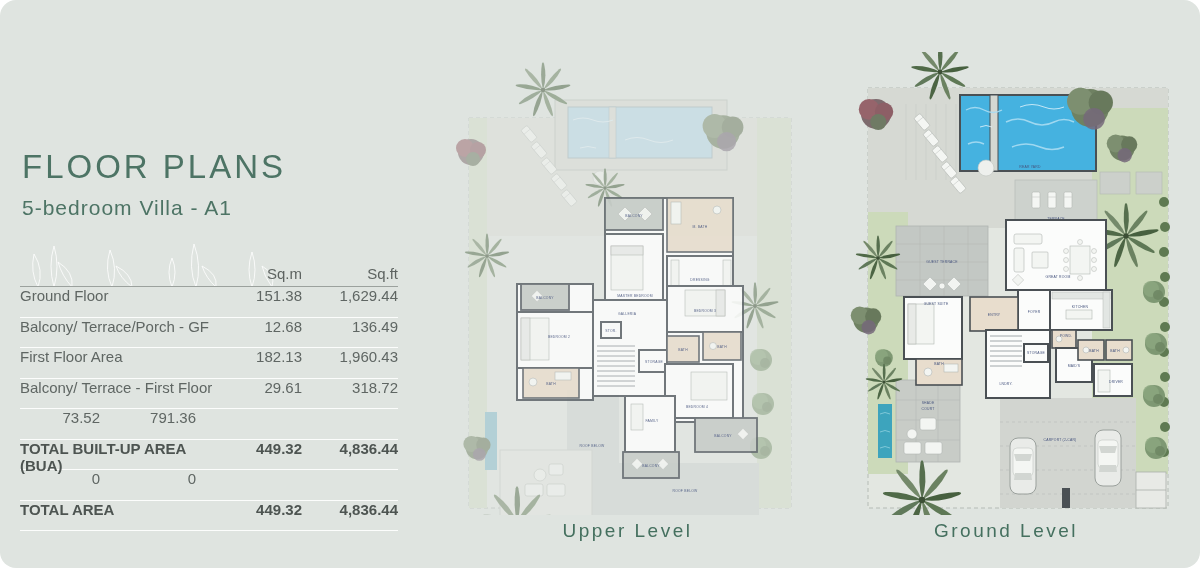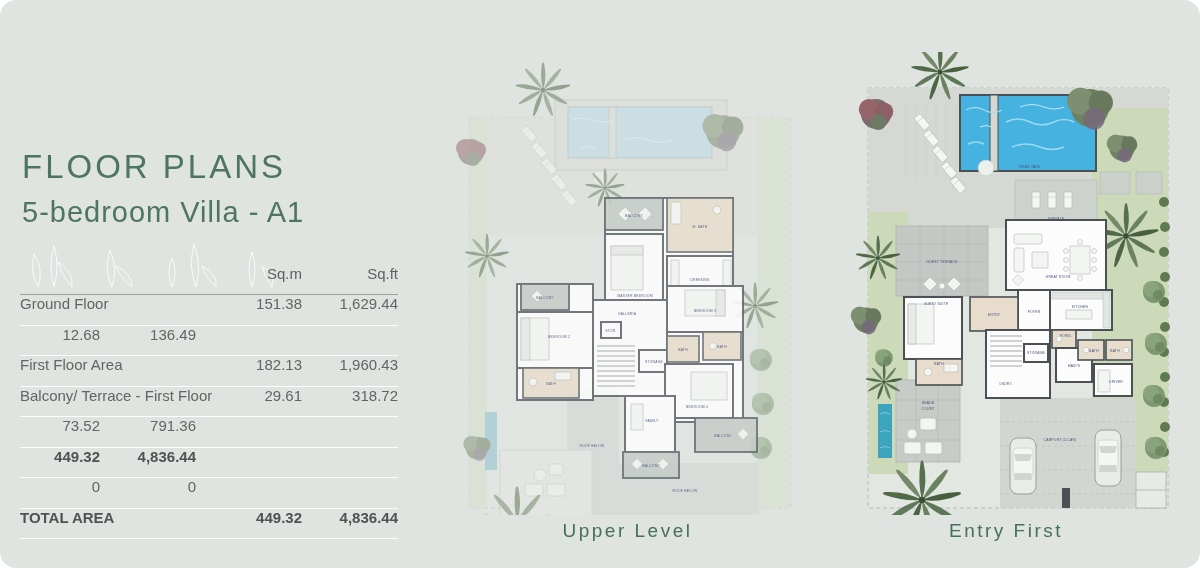--- a/index.html
+++ b/index.html
@@ -2,24 +2,24 @@
 <html><head>
 <meta charset="utf-8">
 <style>
   html,body{margin:0;padding:0;}
   body{font-family:"Liberation Sans",sans-serif;}
   .page{position:relative;width:1200px;height:568px;background:#dfe4e0;overflow:hidden;border-radius:16px;}
 
   
   .panel{position:absolute;left:20px;top:0;width:378px;}
   .title{position:absolute;left:2px;top:148px;font-size:33px;letter-spacing:3px;color:#4d7465;font-weight:500;}
-  .subtitle{position:absolute;left:2px;top:196px;font-size:29px;letter-spacing:1px;color:#4d7465;font-weight:500;}
+  .subtitle{position:absolute;left:2px;top:196px;font-size:21px;letter-spacing:1px;color:#4d7465;font-weight:500;}
   .leafdeco{position:absolute;left:0;top:242px;}
   .table{position:absolute;left:0;top:252px;width:378px;font-size:15px;color:#5f6663;}
-  .thead{display:flex;align-items:flex-end;height:30px;border-bottom:1.5px solid #9ba19d;color:#5d6360;padding-bottom:12px;}
+  .thead{display:flex;align-items:flex-end;height:30px;border-bottom:1.5px solid #9ba19d;color:#5d6360;padding-bottom:4px;}
   .trow{display:flex;align-items:flex-start;height:29.5px;border-bottom:1px solid rgba(255,255,255,.9);}
   .trow.bold{font-weight:700;color:#4d5451;}
   .c-label{flex:1;text-align:left;}
   .c-num{width:80px;text-align:right;}
   .c-num2{width:96px;text-align:right;}
 
   
   .plan{position:absolute;}
   .plan-upper{left:455px;top:60px;width:345px;height:455px;}
   .plan-entry{left:840px;top:52px;width:332px;height:463px;}
@@ -64,38 +64,40 @@
         <span class="c-label"></span>
         <span class="c-num">Sq.m</span>
         <span class="c-num2">Sq.ft</span>
       </div>
       <div class="trow">
         <span class="c-label">Ground Floor</span>
         <span class="c-num">151.38</span>
         <span class="c-num2">1,629.44</span>
       </div>
       <div class="trow">
+        <span class="c-label">Balcony/ Terrace/Porch - GF</span>
         <span class="c-num">12.68</span>
         <span class="c-num2">136.49</span>
       </div>
       <div class="trow">
         <span class="c-label">First Floor Area</span>
         <span class="c-num">182.13</span>
         <span class="c-num2">1,960.43</span>
       </div>
       <div class="trow">
         <span class="c-label">Balcony/ Terrace - First Floor</span>
         <span class="c-num">29.61</span>
         <span class="c-num2">318.72</span>
       </div>
       <div class="trow">
         <span class="c-num">73.52</span>
         <span class="c-num2">791.36</span>
       </div>
       <div class="trow bold">
+        <span class="c-label">TOTAL BUILT-UP AREA (BUA)</span>
         <span class="c-num">449.32</span>
         <span class="c-num2">4,836.44</span>
       </div>
       <div class="trow">
         <span class="c-num">0</span>
         <span class="c-num2">0</span>
       </div>
       <div class="trow bold">
         <span class="c-label">TOTAL AREA</span>
         <span class="c-num">449.32</span>
@@ -454,15 +456,15 @@
       <rect x="266" y="288" width="26" height="20" class="wet"></rect>
       <circle cx="286" cy="298" r="3" class="fur"></circle>
       <text class="pls" x="275" y="300">BATH</text>
       <rect x="254" y="312" width="38" height="32" class="rm"></rect>
       <rect x="258" y="318" width="12" height="22" class="fur"></rect>
       <text class="pls" x="276" y="331">DRIVER</text>
     </g>
   </svg>
 
   <div class="caption cap-upper">Upper Level</div>
-  <div class="caption cap-entry">Entry First</div>
+  <div class="caption cap-entry">Ground Level</div>
 
 </div>
 
 </body></html>

